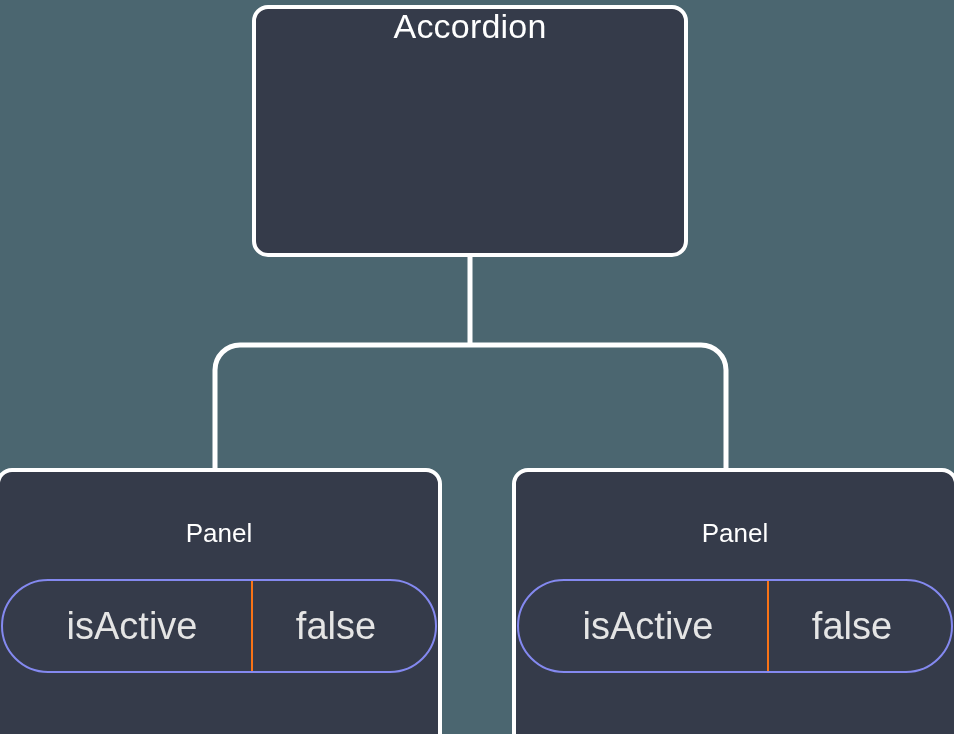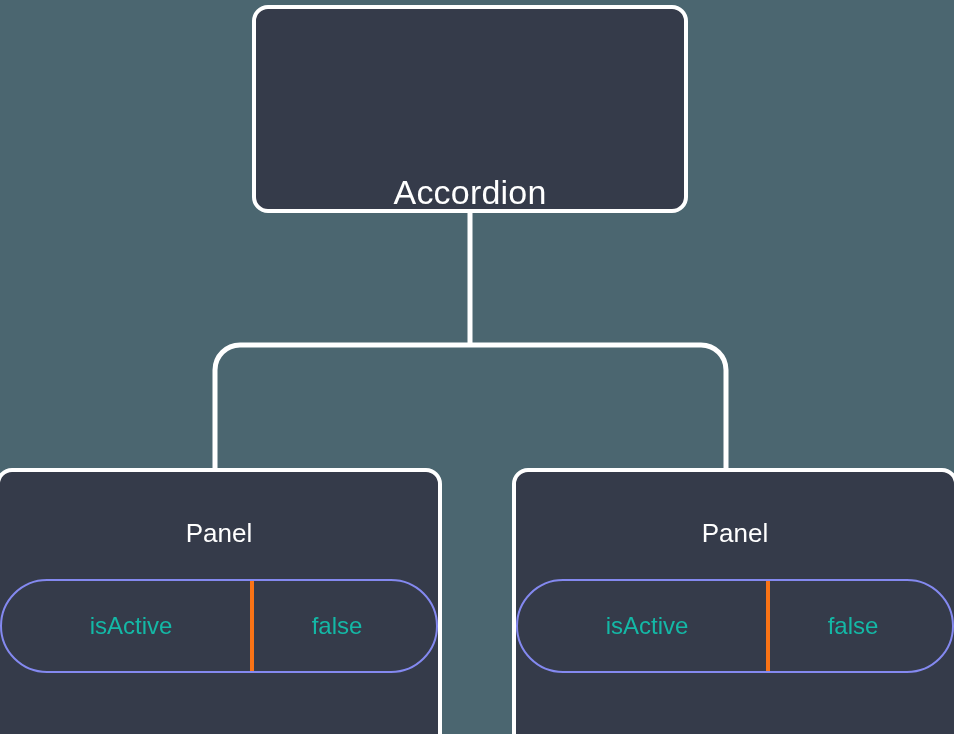--- a/index.html
+++ b/index.html
@@ -39,22 +39,22 @@
     border-radius: 16px;
     display: flex;
     flex-direction: column;
     align-items: center;
   }
 
   .node-root {
     left: 252px;
     top: 5px;
     width: 436px;
-    height: 208px;
-    justify-content: flex-end;
+    height: 252px;
+    justify-content: flex-start;
   }
   .node-root .node-title {
     font-size: 34px;
     letter-spacing: 0.2px;
   }
 
   .node-panel {
     top: 468px;
     width: 446px;
     height: 290px;
@@ -80,33 +80,33 @@
     border-radius: 999px;
     height: 90px;
     background: transparent;
     overflow: hidden;
   }
   .state-key,
   .state-value {
     display: flex;
     align-items: center;
     justify-content: center;
-    color: #14b8a6;
-    font-size: 24px;
+    color: #e5e5e5;
+    font-size: 38px;
     font-weight: 400;
     line-height: 1;
     white-space: nowrap;
   }
   .state-key {
     padding: 0 34px 0 44px;
     min-width: 170px;
   }
   .state-value {
     padding: 0 44px 0 28px;
-    border-left: 4px solid #f97316;
+    border-left: 2px solid #f97316;
     min-width: 110px;
   }
 </style>
 </head>
 <body>
 
 <div id="stage">
 
   <svg id="connectors" viewBox="0 0 954 734" width="954" height="734" aria-hidden="true">
 

